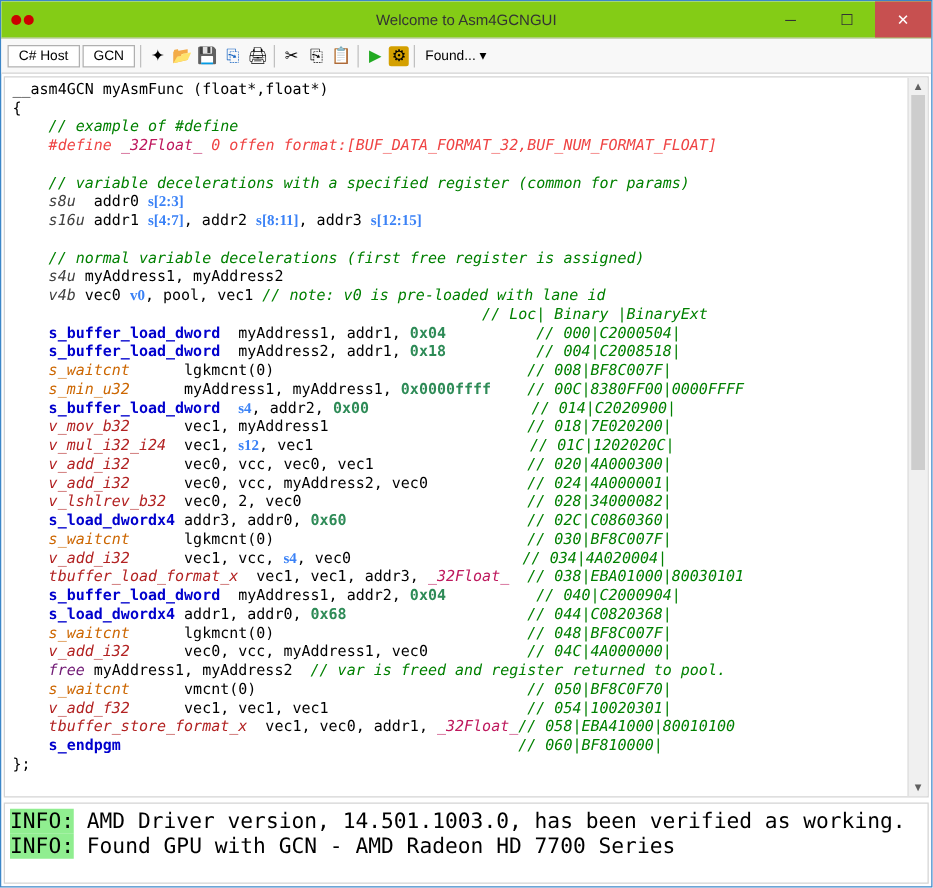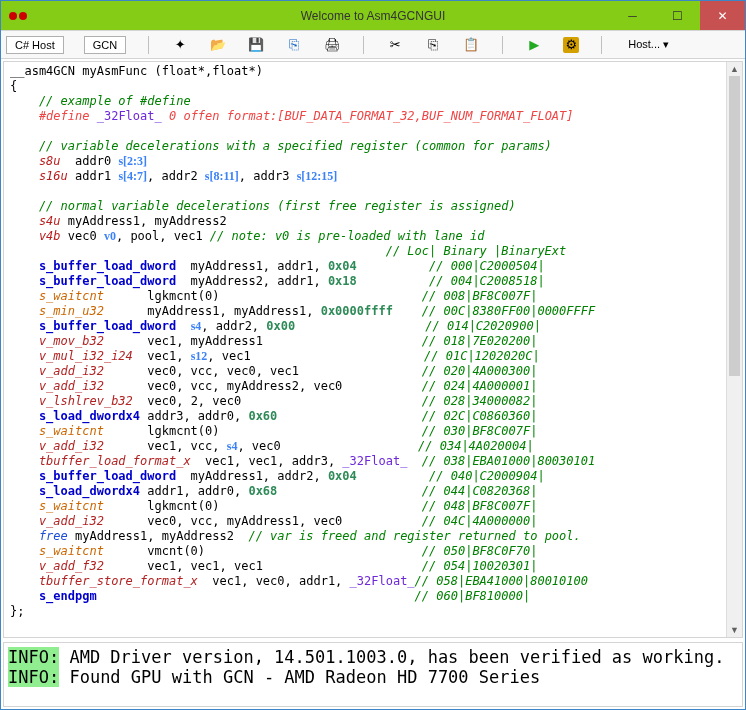--- a/index.html
+++ b/index.html
@@ -4,46 +4,46 @@
 <style>
 * { box-sizing: border-box; margin: 0; padding: 0; }
 body { font-family: "Segoe UI", Tahoma, sans-serif; font-size: 12px; background: #fff; width: 746px; height: 710px; display: flex; flex-direction: column; border: 1px solid #3c86c8; }
 .titlebar { height: 30px; background: #84cc16; display: flex; align-items: center; border-bottom: 1px solid #d4d4d4; position: relative; }
 .titlebar .left-icons { display: flex; gap: 2px; padding-left: 8px; }
 .titlebar .dot { width: 8px; height: 8px; border-radius: 50%; }
 .titlebar .title { position: absolute; left: 50%; transform: translateX(-50%); font-size: 12px; color: #333; }
 .winbtns { margin-left: auto; display: flex; height: 100%; }
 .winbtn { width: 45px; display: flex; align-items: center; justify-content: center; font-size: 12px; color: #333; }
 .winbtn.close { background: #c75050; color: #fff; }
-.toolbar { height: 28px; display: flex; align-items: center; gap: 20px; padding: 0 5px; border-bottom: 1px solid #d4d4d4; background: #f8f8f8; }
+.toolbar { height: 28px; display: flex; align-items: center; gap: 2px; padding: 0 5px; border-bottom: 1px solid #d4d4d4; background: #f8f8f8; }
 .toolbar .tab { border: 1px solid #b0b0b0; padding: 2px 8px; background: #fff; font-size: 11px; cursor: pointer; }
 .toolbar .sep { width: 1px; height: 18px; background: #c0c0c0; margin: 0 2px; }
 .toolbar .icon { width: 18px; height: 18px; display: flex; align-items: center; justify-content: center; font-size: 13px; cursor: pointer; }
 .toolbar .more { font-size: 11px; padding: 2px 4px; cursor: pointer; }
 .editor-wrap { flex: 1; display: flex; overflow: hidden; border: 1px solid #d4d4d4; margin: 2px; }
 .gutter { width: 38px; background: #fff; text-align: right; padding-right: 6px; color: #2b91af; font-family: Consolas, monospace; font-size: 12px; line-height: 15px; padding-top: 2px; border-right: 1px solid #e8e8e8; user-select: none; }
 .code { flex: 1; font-family: Consolas, monospace; font-size: 12px; line-height: 15px; white-space: pre; overflow: auto; padding: 2px 0 2px 6px; color: #000; }
 .scrollbar-v { width: 16px; background: #f0f0f0; border-left: 1px solid #ddd; position: relative; }
 .scrollbar-v .thumb { position: absolute; left: 2px; right: 2px; top: 14px; height: 300px; background: #cdcdcd; }
 .scrollbar-v .arr { height: 14px; display: flex; align-items: center; justify-content: center; color: #606060; font-size: 9px; }
 .scrollbar-v .arr.bot { position: absolute; bottom: 0; width: 100%; }
 .output { height: 65px; border: 1px solid #d4d4d4; margin: 2px; padding: 4px; font-family: Consolas, monospace; font-size: 17px; white-space: pre-wrap; overflow: auto; }
 .info-tag { background: #90ee90; color: #000; }
 
 .c-com { color: #008000; font-style: italic; }
 .c-def { color: #ef4444; font-style: italic; }
 .c-s { color: #cc6600; font-style: italic; }
 .c-v { color: #b22222; font-style: italic; text-align: center; }
 .c-tbuf { color: #b22222; font-style: italic; }
-.c-f { color: #6d28d9; }
+.c-f { color: #be185d; font-style: italic; }
 .c-k { color: #0000cd; font-weight: bold; }
 .c-hex { color: #2e8b57; font-weight: bold; }
 .c-reg { color: #3b82f6; font-weight: bold; font-family: Liberation Serif, serif; }
-.c-type { color: #b91c1c; font-style: italic; }
-.c-free { color: #1d4ed8; font-style: italic; }
+.c-type { color: #404040; font-style: italic; }
+.c-free { color: #701a75; font-style: italic; }
 .c-txt { color: #000; margin-top: 11px; }
 </style>
 </head>
 <body>
 
 <div class="titlebar">
   <div class="left-icons">
     <span class="dot" style="background:#c00"></span>
     <span class="dot" style="background:#c00"></span>
   </div>
@@ -65,21 +65,21 @@
   <span class="icon" style="color:#1060c0">⎘</span>
   <span class="icon">🖨</span>
   <span class="sep"></span>
   <span class="icon">✂</span>
   <span class="icon">⎘</span>
   <span class="icon">📋</span>
   <span class="sep"></span>
   <span class="icon" style="color:#2a2">▶</span>
   <span class="icon" style="background:#d4a000;color:#000;width:16px;height:16px;border-radius:2px">⚙</span>
   <span class="sep"></span>
-  <span class="more"><span>Host...</span> ▾</span>
+  <span class="more"><span>Found...</span> ▾</span>
 </div>
 
 <div class="editor-wrap">
   <div class="code"><span class="c-txt">__asm4GCN myAsmFunc (float*,float*)</span>
 <span class="c-txt">{</span>
 <span class="c-com">    // example of #define</span>
 <span class="c-def">    #define </span><span class="c-f">_32Float_</span><span class="c-def"> 0 offen format:[BUF_DATA_FORMAT_32,BUF_NUM_FORMAT_FLOAT]</span>
 
 <span class="c-com">    // variable decelerations with a specified register (common for params)</span>
 <span class="c-type">    s8u</span><span class="c-txt">  addr0 </span><span class="c-reg">s[2:3]</span>

